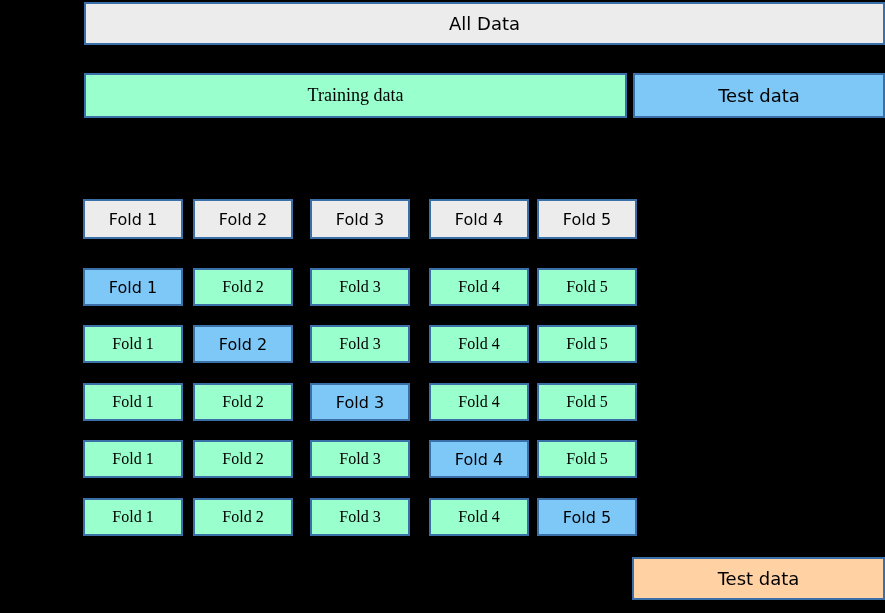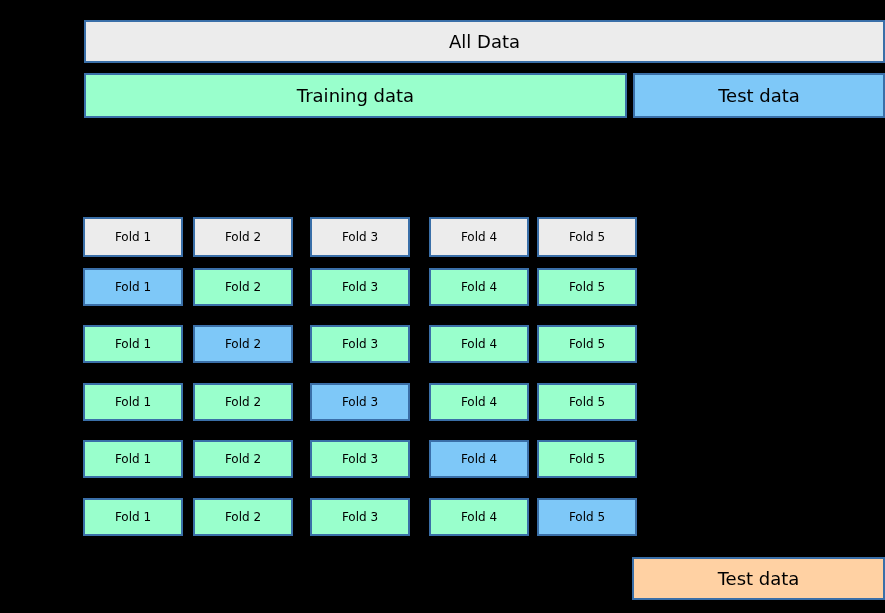--- a/index.html
+++ b/index.html
@@ -15,24 +15,24 @@
   .box {
     position: absolute;
     box-sizing: border-box;
     border: 2px solid var(--border, #3a6fa8);
     display: flex;
     align-items: center;
     justify-content: center;
     white-space: nowrap;
   }
   .bar  { font-size: 18px; }
-  .fold { font-size: 12px; }
+  .fold { font-size: 16px; }
 
-  .gray   { background: var(--all-data-fill, #ececec); margin-top: 18px; }
-  .green  { background: var(--train-fill, #99ffcc); }
+  .gray   { background: var(--all-data-fill, #ececec); }
+  .green  { background: var(--train-fill, #99ffcc); font-family: Liberation Serif, serif; }
   .blue   { background: var(--test-fill, #7ec8f8); }
   .orange { background: var(--final-test-fill, #ffd1a3); }
 
   
   .all-data  { left: 84px;  top: 2px;   width: 801px; height: 43px; }
   .training  { left: 84px;  top: 73px;  width: 543px; height: 45px; }
   .test-top  { left: 633px; top: 73px;  width: 252px; height: 45px; }
   
   .test-final{ left: 632px; top: 557px; width: 253px; height: 43px; }
 

